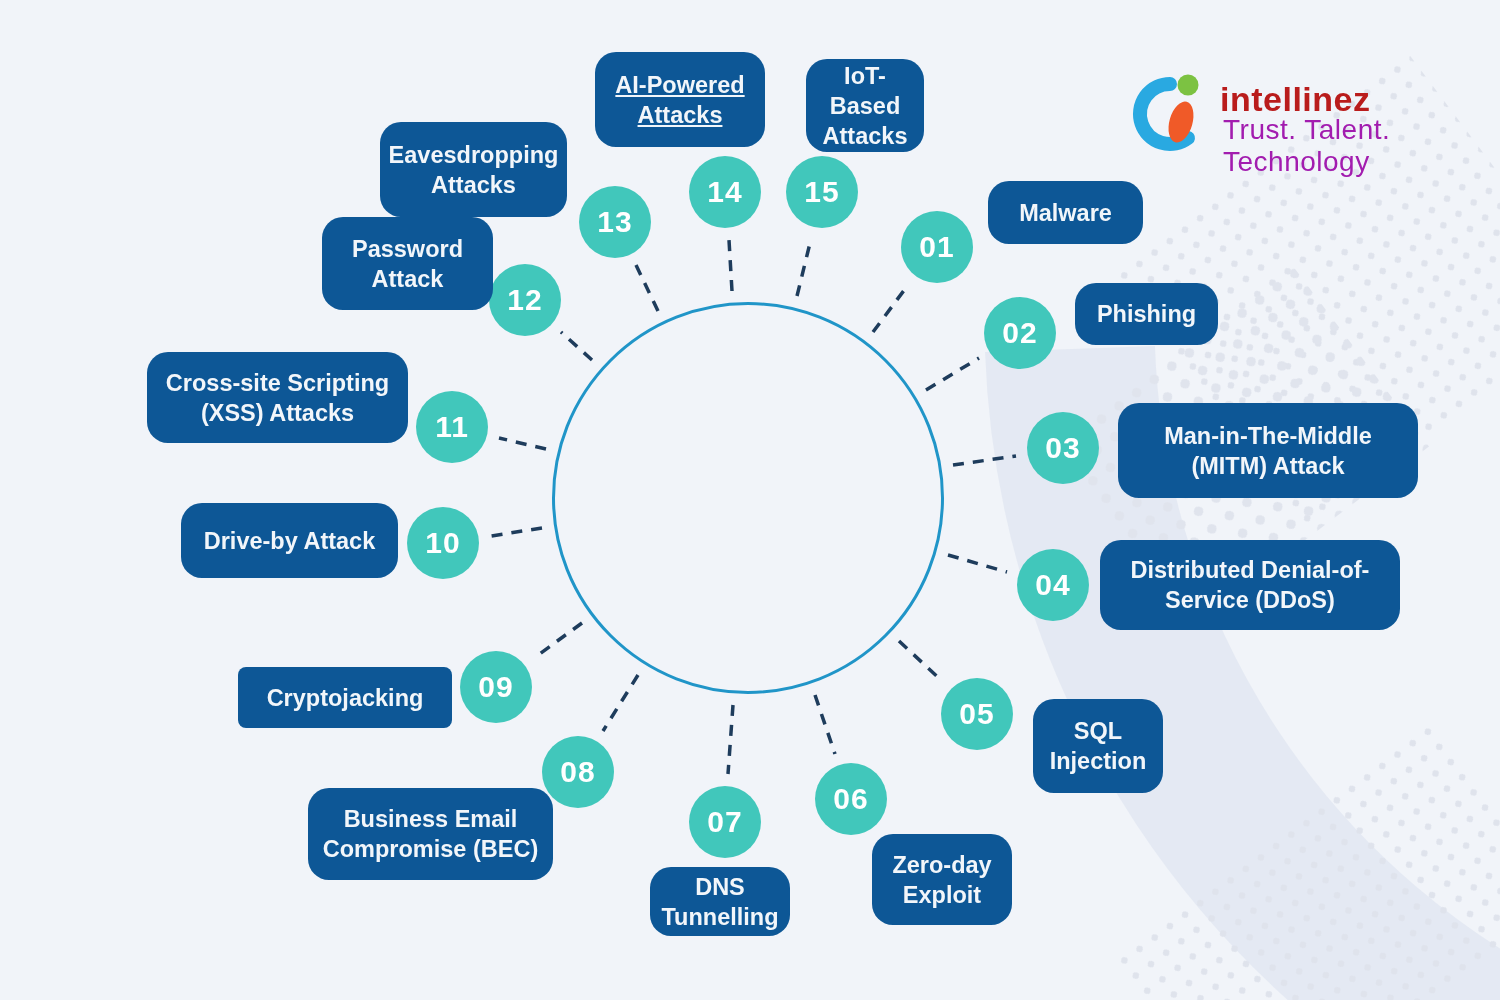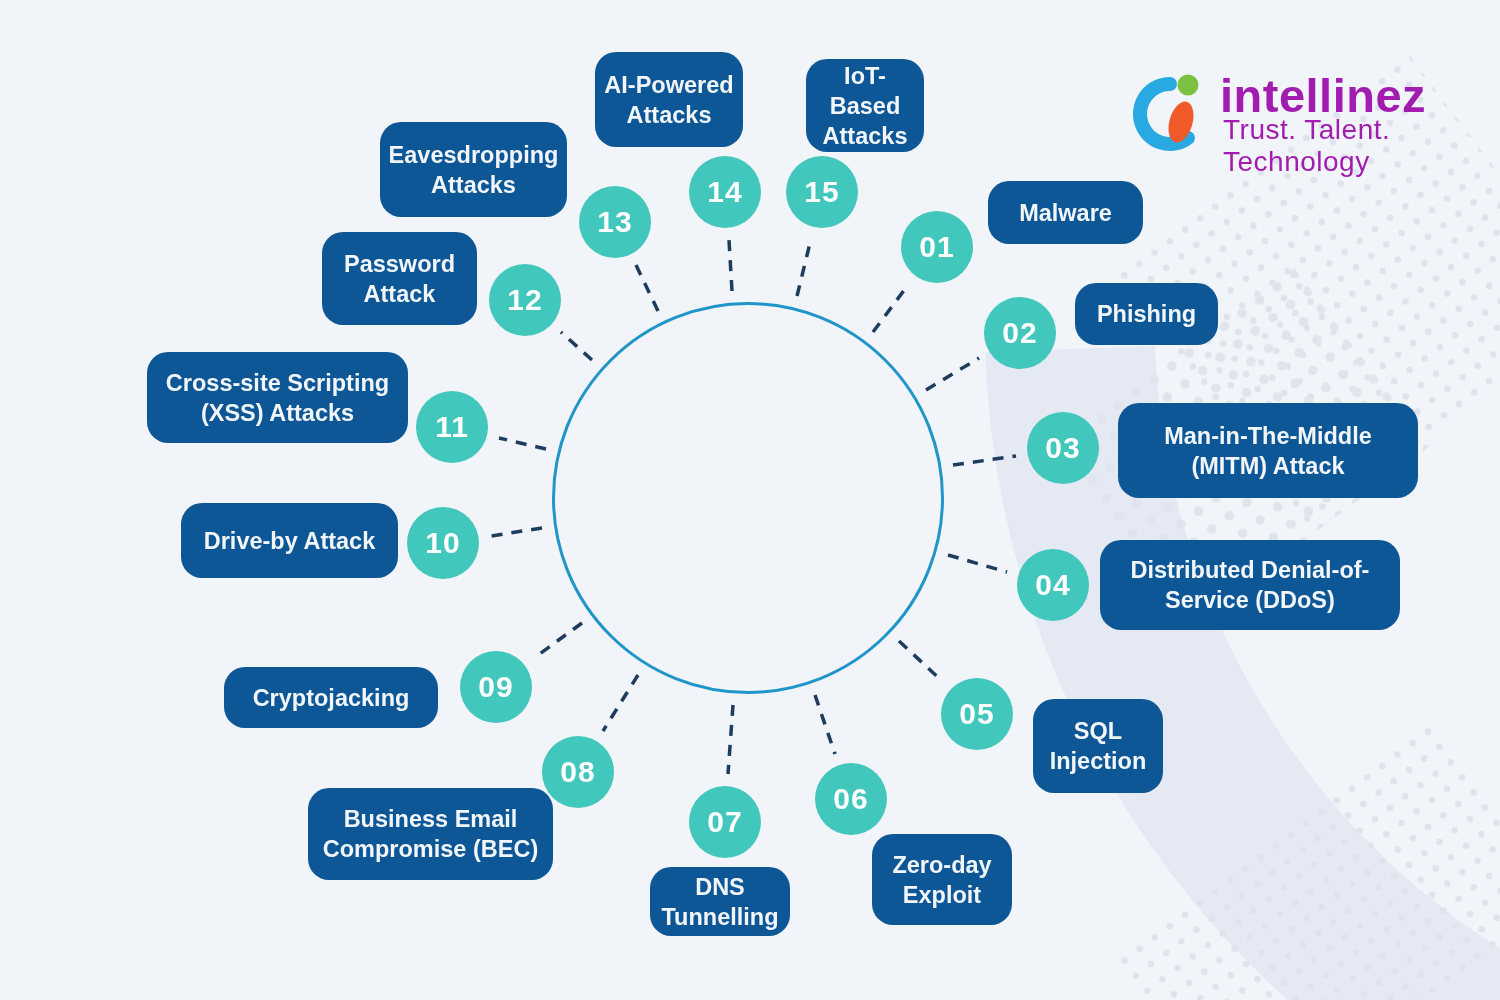--- a/index.html
+++ b/index.html
@@ -37,22 +37,22 @@
   .labelbox{
     position:absolute;background:#0d5796;border-radius:21px;
     color:#f2f6fa;font-weight:bold;font-size:23.5px;line-height:30px;
     display:flex;align-items:center;justify-content:center;text-align:center;
     white-space:pre-line;padding:2px 6px;box-sizing:border-box;
   }
   
   .logo{position:absolute;left:1132px;top:66px;width:330px;height:100px;}
   .logo-icon{position:absolute;left:0;top:6px;}
   .logo-name{
-    position:absolute;left:88px;top:2px;font-size:47px;font-weight:bold;
-    color:#a21caf;letter-spacing:.5px;
+    position:absolute;left:88px;top:14px;font-size:34px;font-weight:bold;
+    color:#b91c1c;letter-spacing:.5px;
   }
   .logo-tagline{
     position:absolute;left:91px;top:48px;font-size:28px;color:#a21caf;letter-spacing:.5px;
   }
   .dash{stroke:#1e3c5c;stroke-width:3.5;stroke-dasharray:11 9;}
 </style>
 </head>
 <body>
 
 <div class="canvas">
@@ -101,34 +101,34 @@
       <div class="num" style="left: 815px; top: 763px;">06</div>
       <div class="labelbox" style="left: 872px; top: 834px; width: 140px; height: 91px;">Zero-day
 Exploit</div>
       <div class="num" style="left: 689px; top: 786px;">07</div>
       <div class="labelbox" style="left: 650px; top: 867px; width: 140px; height: 69px;">DNS
 Tunnelling</div>
       <div class="num" style="left: 542px; top: 736px;">08</div>
       <div class="labelbox" style="left: 308px; top: 788px; width: 245px; height: 92px;">Business Email
 Compromise (BEC)</div>
       <div class="num" style="left: 460px; top: 651px;">09</div>
-      <div class="labelbox" style="left: 224px; top: 667px; width: 214px; height: 61px;">Cryptojacking</div>
+      <div class="labelbox" style="left: 238px; top: 667px; width: 214px; height: 61px; border-radius: 8px;">Cryptojacking</div>
       <div class="num" style="left: 407px; top: 507px;">10</div>
       <div class="labelbox" style="left: 181px; top: 503px; width: 217px; height: 75px;">Drive-by Attack</div>
       <div class="num" style="left: 416px; top: 391px;">11</div>
       <div class="labelbox" style="left: 147px; top: 352px; width: 261px; height: 91px;">Cross-site Scripting
 (XSS) Attacks</div>
       <div class="num" style="left: 489px; top: 264px;">12</div>
-      <div class="labelbox" style="left: 322px; top: 232px; width: 155px; height: 93px;">Password
+      <div class="labelbox" style="left: 322px; top: 217px; width: 171px; height: 93px;">Password
 Attack</div>
       <div class="num" style="left: 579px; top: 186px;">13</div>
       <div class="labelbox" style="left: 380px; top: 122px; width: 187px; height: 95px;">Eavesdropping
 Attacks</div>
       <div class="num" style="left: 689px; top: 156px;">14</div>
-      <div class="labelbox" style="left: 595px; top: 52px; width: 148px; height: 95px;">AI-Powered
+      <div class="labelbox" style="left: 595px; top: 52px; width: 170px; height: 95px; text-decoration: underline;">AI-Powered
 Attacks</div>
       <div class="num" style="left: 786px; top: 156px;">15</div>
       <div class="labelbox" style="left: 806px; top: 59px; width: 118px; height: 93px;">IoT-Based
 Attacks</div>
     </div>
 
   <div class="logo">
     <svg class="logo-icon" width="80" height="82" viewBox="0 0 80 82">
       <path d="M38 12 A30 30 0 1 0 56 66" fill="none" stroke="#29a9e1" stroke-width="14" stroke-linecap="round"></path>
       <ellipse cx="49" cy="50" rx="11.5" ry="21" transform="rotate(16 49 50)" fill="#f05a28"></ellipse>

